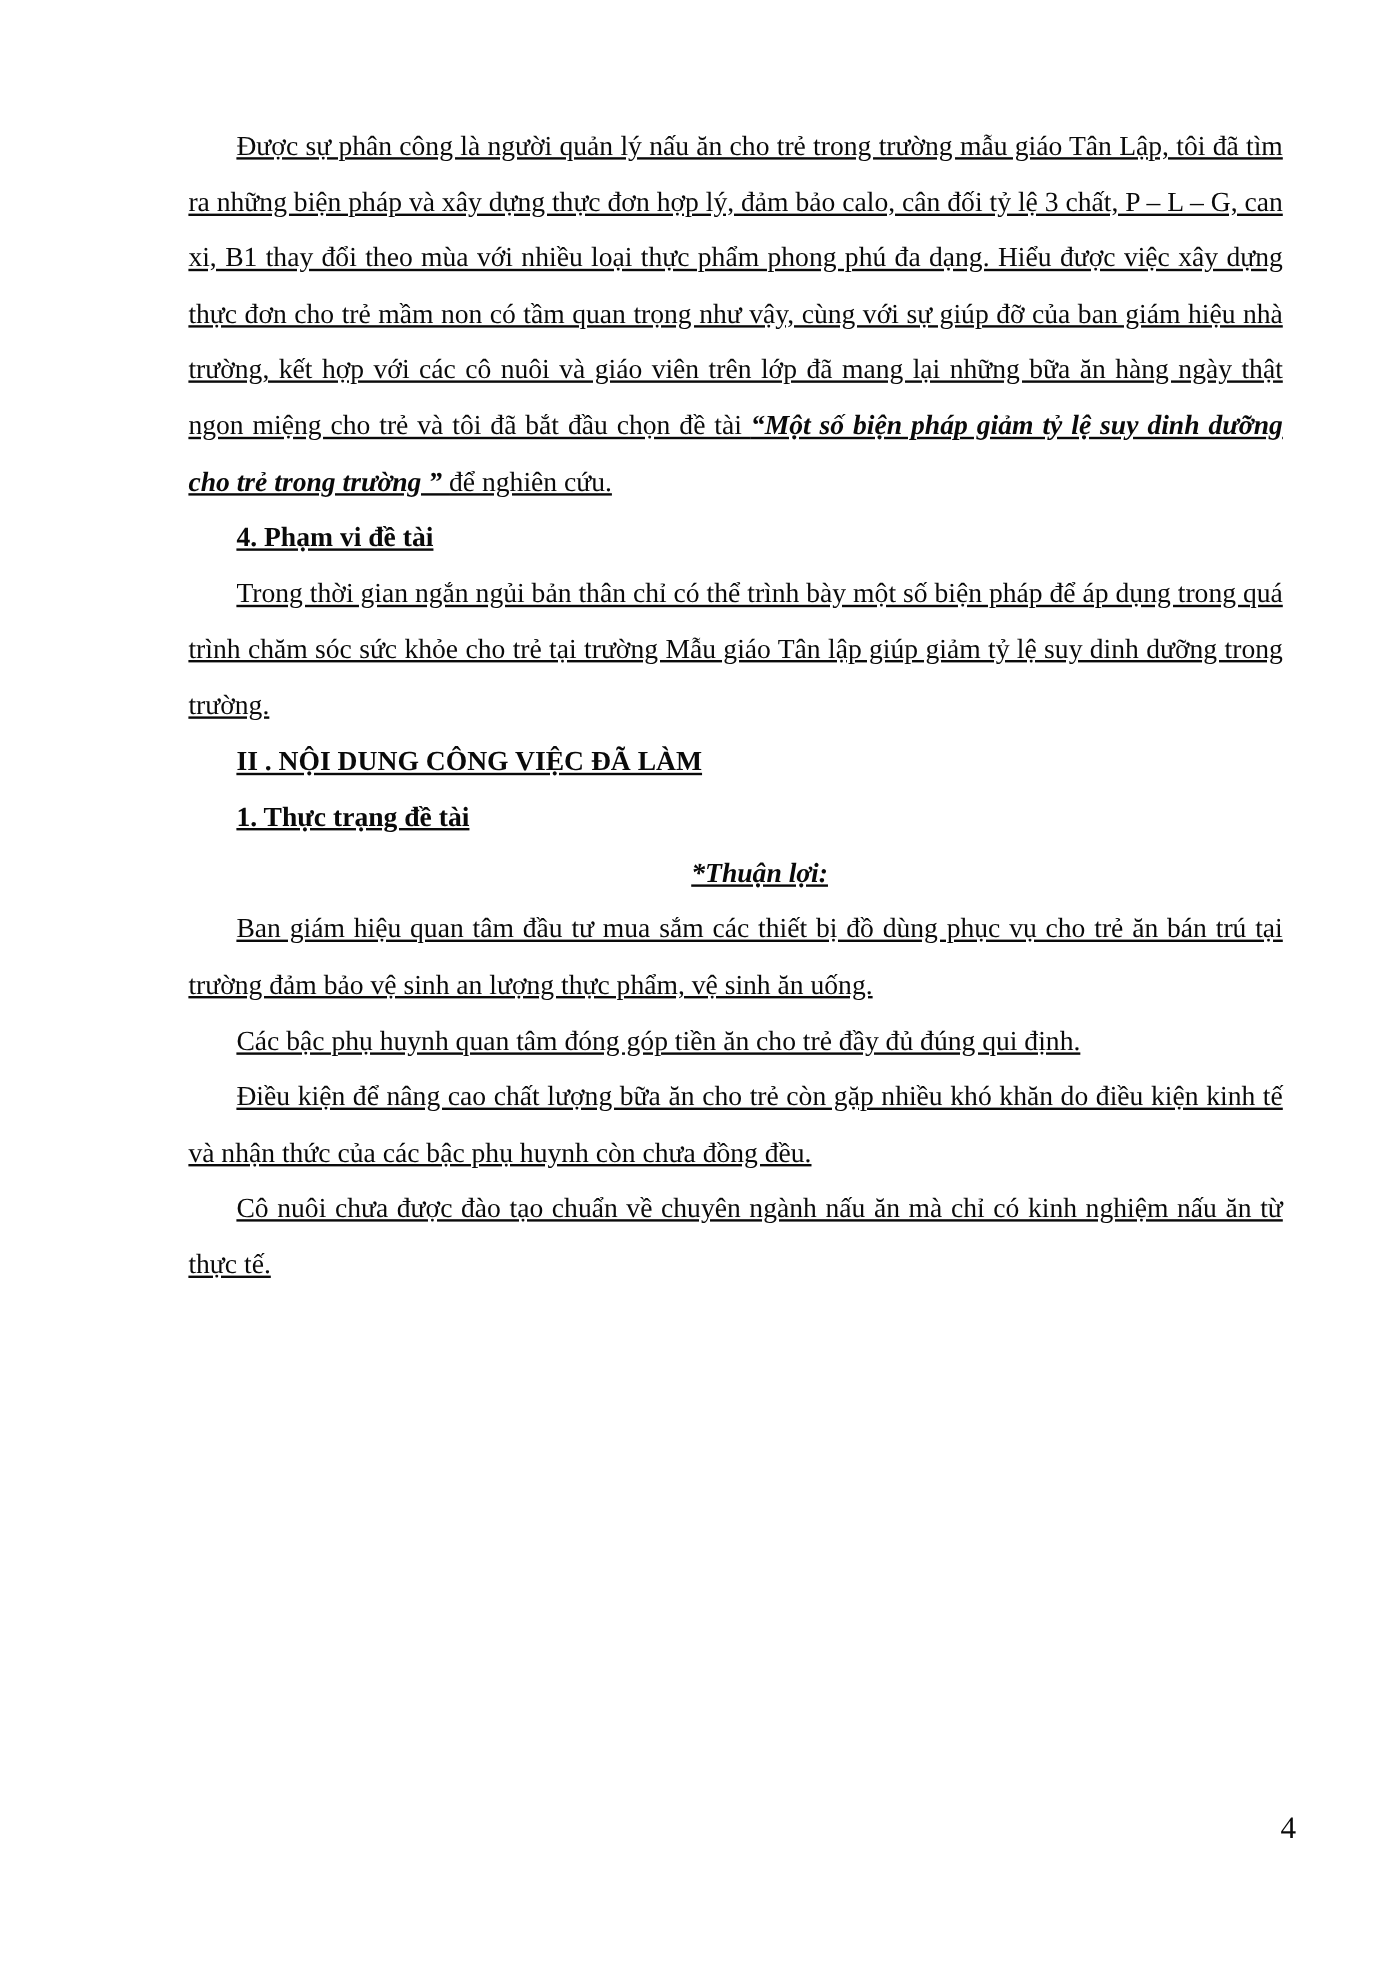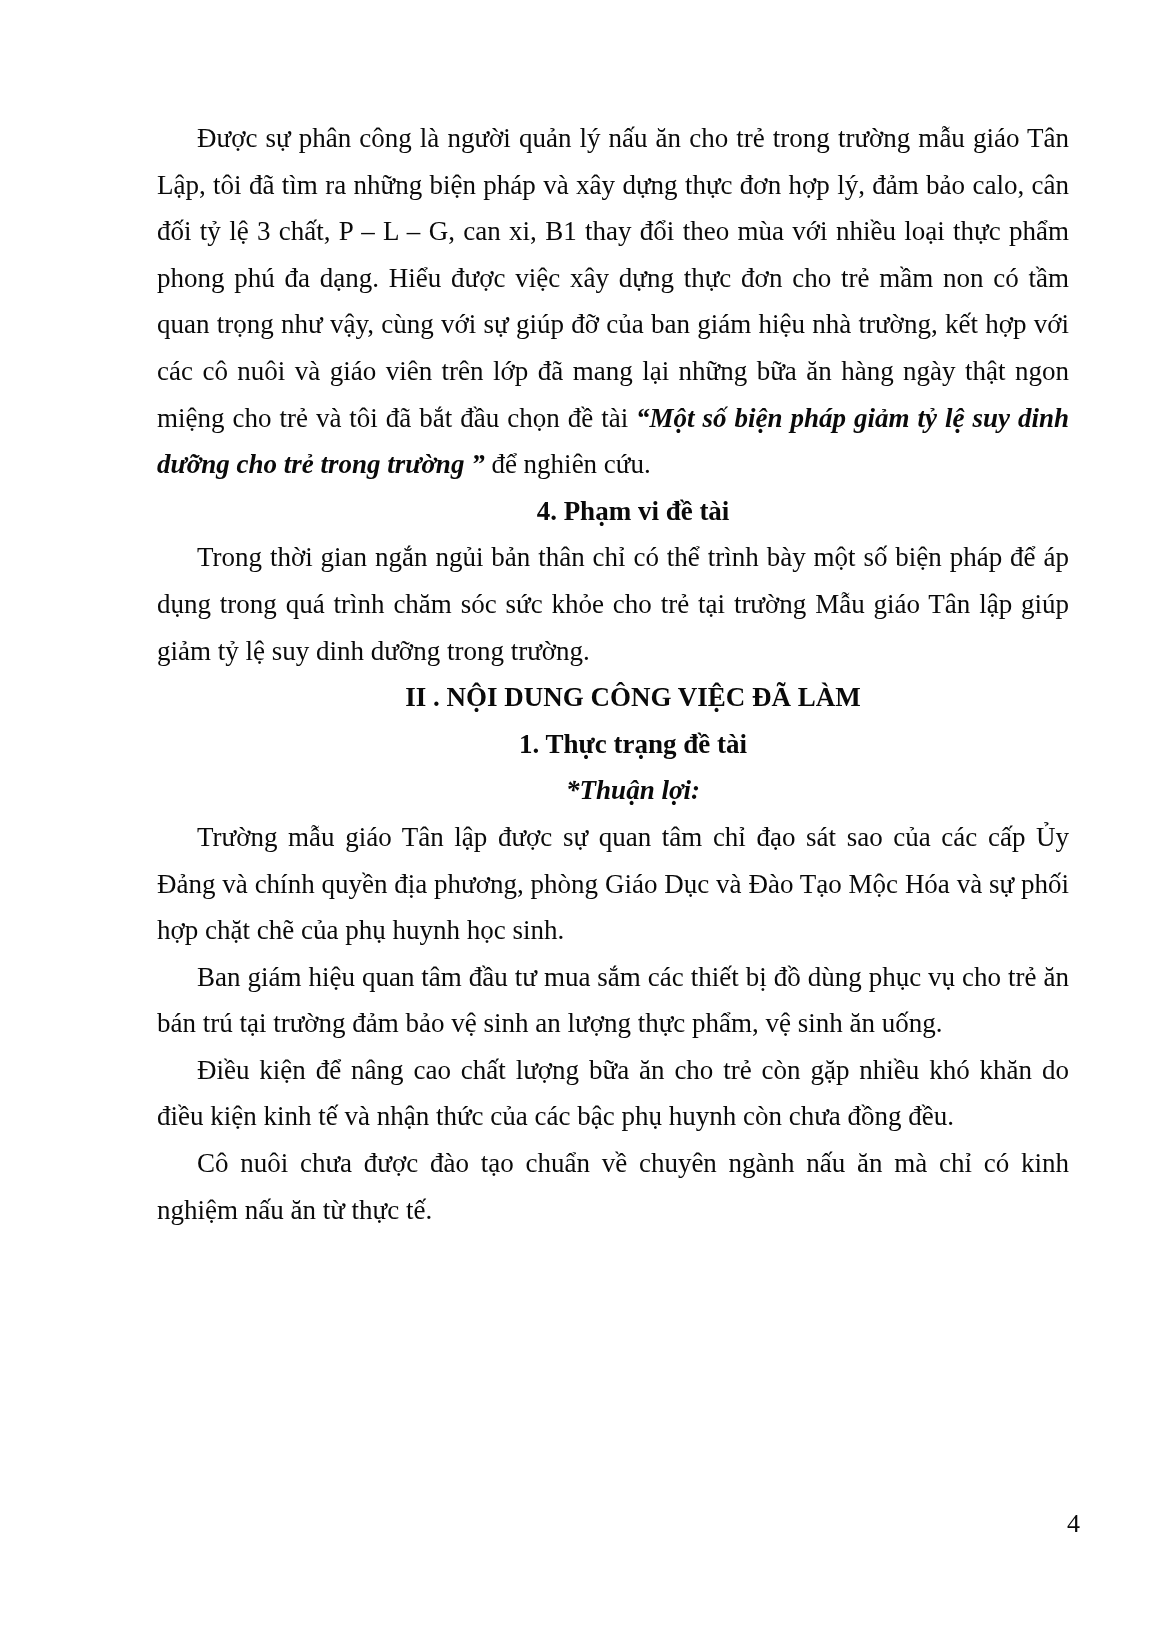--- a/index.html
+++ b/index.html
@@ -8,33 +8,34 @@
     height: 1637px;
     background: #ffffff;
     position: relative;
     overflow: hidden;
     font-family: "Liberation Serif", "DejaVu Serif", serif;
     color: #0a0a0a;
   }
   .page-content {
     position: absolute;
     left: 157px;
-    top: 115px;
+    top: 99px;
     width: 912px;
-    font-size: 27px;
+    font-size: 23px;
     line-height: 46.6px;
     text-align: justify;
+    text-decoration: underline;
   }
   .page-content p {
     margin: 0;
     text-indent: 40px;
   }
   .heading-bold {
     font-weight: bold;
-    text-align: center;
+    text-align: left;
   }
   .heading-bold-italic {
     font-weight: bold;
     font-style: italic;
     text-align: center;
   }
   .emph {
     font-weight: bold;
     font-style: italic;
   }
@@ -58,25 +59,25 @@
   <p class="heading-bold">4. Phạm vi đề tài</p>
 
   <p>Trong thời gian ngắn ngủi bản thân chỉ có thể trình bày một số biện pháp để áp dụng trong quá trình chăm sóc sức khỏe cho trẻ tại trường Mẫu giáo Tân lập giúp giảm tỷ lệ suy dinh dưỡng  trong trường.</p>
 
   <p class="heading-bold">II . NỘI DUNG CÔNG VIỆC ĐÃ LÀM</p>
 
   <p class="heading-bold">1. Thực trạng đề tài</p>
 
   <p class="heading-bold-italic">*Thuận lợi:</p>
 
-  <p>Trường mẫu giáo Tân lập được sự quan tâm chỉ đạo sát sao của các cấp Ủy Đảng và chính quyền địa phương, phòng Giáo Dục và Đào Tạo Mộc Hóa và sự phối hợp chặt chẽ của phụ huynh học sinh.</p>
 
 
   <p>Ban giám hiệu quan tâm đầu tư mua sắm các thiết bị đồ dùng phục vụ cho trẻ ăn bán trú tại trường đảm bảo vệ sinh an lượng thực phẩm, vệ sinh ăn uống.</p>
 
+  <p>Các bậc phụ huynh quan tâm đóng góp tiền ăn cho trẻ đầy đủ đúng qui định.</p>
 
 
   <p>Điều kiện để nâng cao chất lượng bữa ăn cho trẻ còn gặp nhiều khó khăn do điều kiện kinh tế và nhận thức của các bậc phụ huynh còn chưa đồng đều.</p>
 
   <p>Cô nuôi chưa được đào tạo chuẩn về chuyên ngành nấu ăn mà chỉ có kinh nghiệm nấu ăn từ thực tế.</p>
 
 </div>
 
 <div class="page-number">4</div>
 

